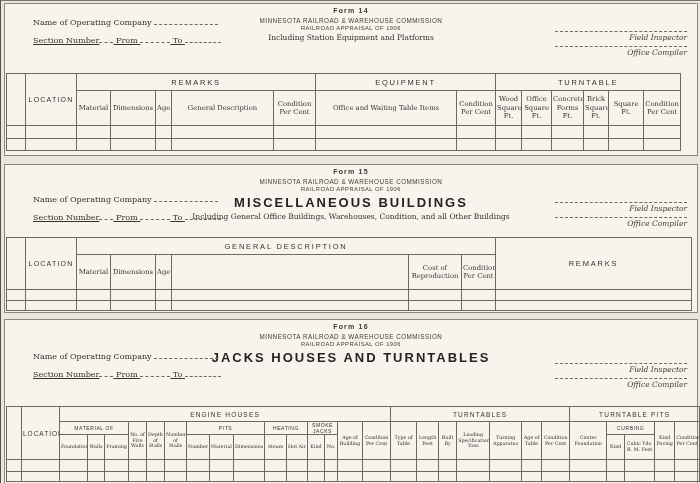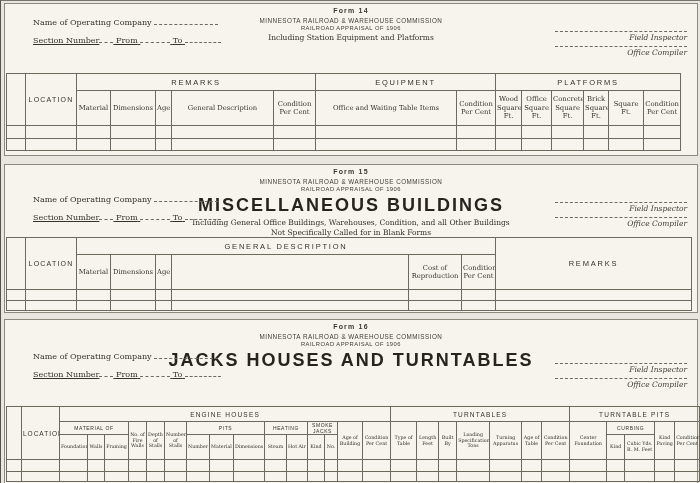--- a/index.html
+++ b/index.html
@@ -21,21 +21,21 @@
   .head { position:relative; }
   #slip14 .head { height:69px; }
   #slip15 .head { height:72px; }
   #slip16 .head { height:86px; }
 
   .c { text-align:center; }
   .formno { font:bold 7px "Liberation Sans", sans-serif; letter-spacing:1.2px; padding-top:3px; color:#3a3731; }
   .comm   { font:6.3px "Liberation Sans", sans-serif; letter-spacing:0.5px; margin-top:3px; color:#403d36; }
   .appr   { font:5.8px "Liberation Sans", sans-serif; letter-spacing:0.5px; margin-top:1px; color:#403d36; }
   .title  { font:bold 13px "Liberation Sans", sans-serif; letter-spacing:2px; margin-top:3px; color:#26241f; }
-  #slip15 .title, #slip16 .title { font-size:18px; }
+  #slip15 .title, #slip16 .title { font-size:13px; }
   .subt   { font:7.5px "DejaVu Serif", serif; margin-top:2px; }
   .subt2  { font:7.5px "DejaVu Serif", serif; margin-top:1px; }
 
   .labels { position:absolute; left:28px; top:14px; font-size:8px; white-space:nowrap; }
   #slip15 .labels { top:30px; }
   #slip16 .labels { top:32px; }
   .lrow + .lrow { margin-top:9px;text-decoration:underline; }
   .bl { display:inline-block; border-bottom:1px dashed #6f695e; height:6px; }
   .bl-a { width:64px; } .bl-b { width:14px; } .bl-c { width:30px; } .bl-d { width:36px; }
 
@@ -113,33 +113,33 @@
           <col style="width:25px">
           <col style="width:35px">
           <col style="width:37px">
         </colgroup>
       <tbody>
           <tr class="r-grp">
         <th rowspan="2"></th>
         <th class="loc" rowspan="2">LOCATION</th>
         <th class="grp" colspan="5">REMARKS</th>
         <th class="grp" colspan="2">EQUIPMENT</th>
-        <th class="grp" colspan="6">PLATFORMS</th>
+        <th class="grp" colspan="6">TURNTABLE</th>
       </tr>
       <tr class="r-sub">
         <th class="sub">Material</th>
         <th class="sub">Dimensions</th>
         <th class="sub">Age</th>
         <th class="sub">General Description</th>
         <th class="sub">Condition Per Cent</th>
         <th class="sub">Office and Waiting Table Items</th>
         <th class="sub">Condition Per Cent</th>
         <th class="sub">Wood Square Ft.</th>
         <th class="sub">Office Square Ft.</th>
-        <th class="sub">Concrete Square Ft.</th>
+        <th class="sub">Concrete Forms Ft.</th>
         <th class="sub">Brick Square Ft.</th>
         <th class="sub">Square Ft.</th>
         <th class="sub">Condition Per Cent</th>
       </tr>
       <tr class="body">
             <td></td>
             <td></td>
             <td></td>
             <td></td>
             <td></td>
@@ -175,21 +175,20 @@
       </table>
   </div>
 
   <div class="slip" id="slip15">
     <div class="head">
       <div class="c formno">Form 15</div>
       <div class="c comm">MINNESOTA RAILROAD &amp; WAREHOUSE COMMISSION</div>
       <div class="c appr">RAILROAD APPRAISAL OF 1906</div>
       <div class="c title">MISCELLANEOUS BUILDINGS</div>
       <div class="c subt">Including General Office Buildings, Warehouses, Condition, and all Other Buildings</div>
-      <div class="c subt2">Not Specifically Called for in Blank Forms</div>
       <div class="labels">
         <div class="lrow"><span>Name of Operating Company</span> <span class="bl bl-a"></span></div>
         <div class="lrow"><span>Section Number</span><span class="bl bl-b"></span> <span>From</span> <span class="bl bl-c"></span> <span>To</span> <span class="bl bl-d"></span></div>
       </div>
       <div class="sig">
         <div class="sig-row">
             <div class="sig-line"></div>
             <div class="sig-label">Field Inspector</div>
           </div>
         <div class="sig-row">

